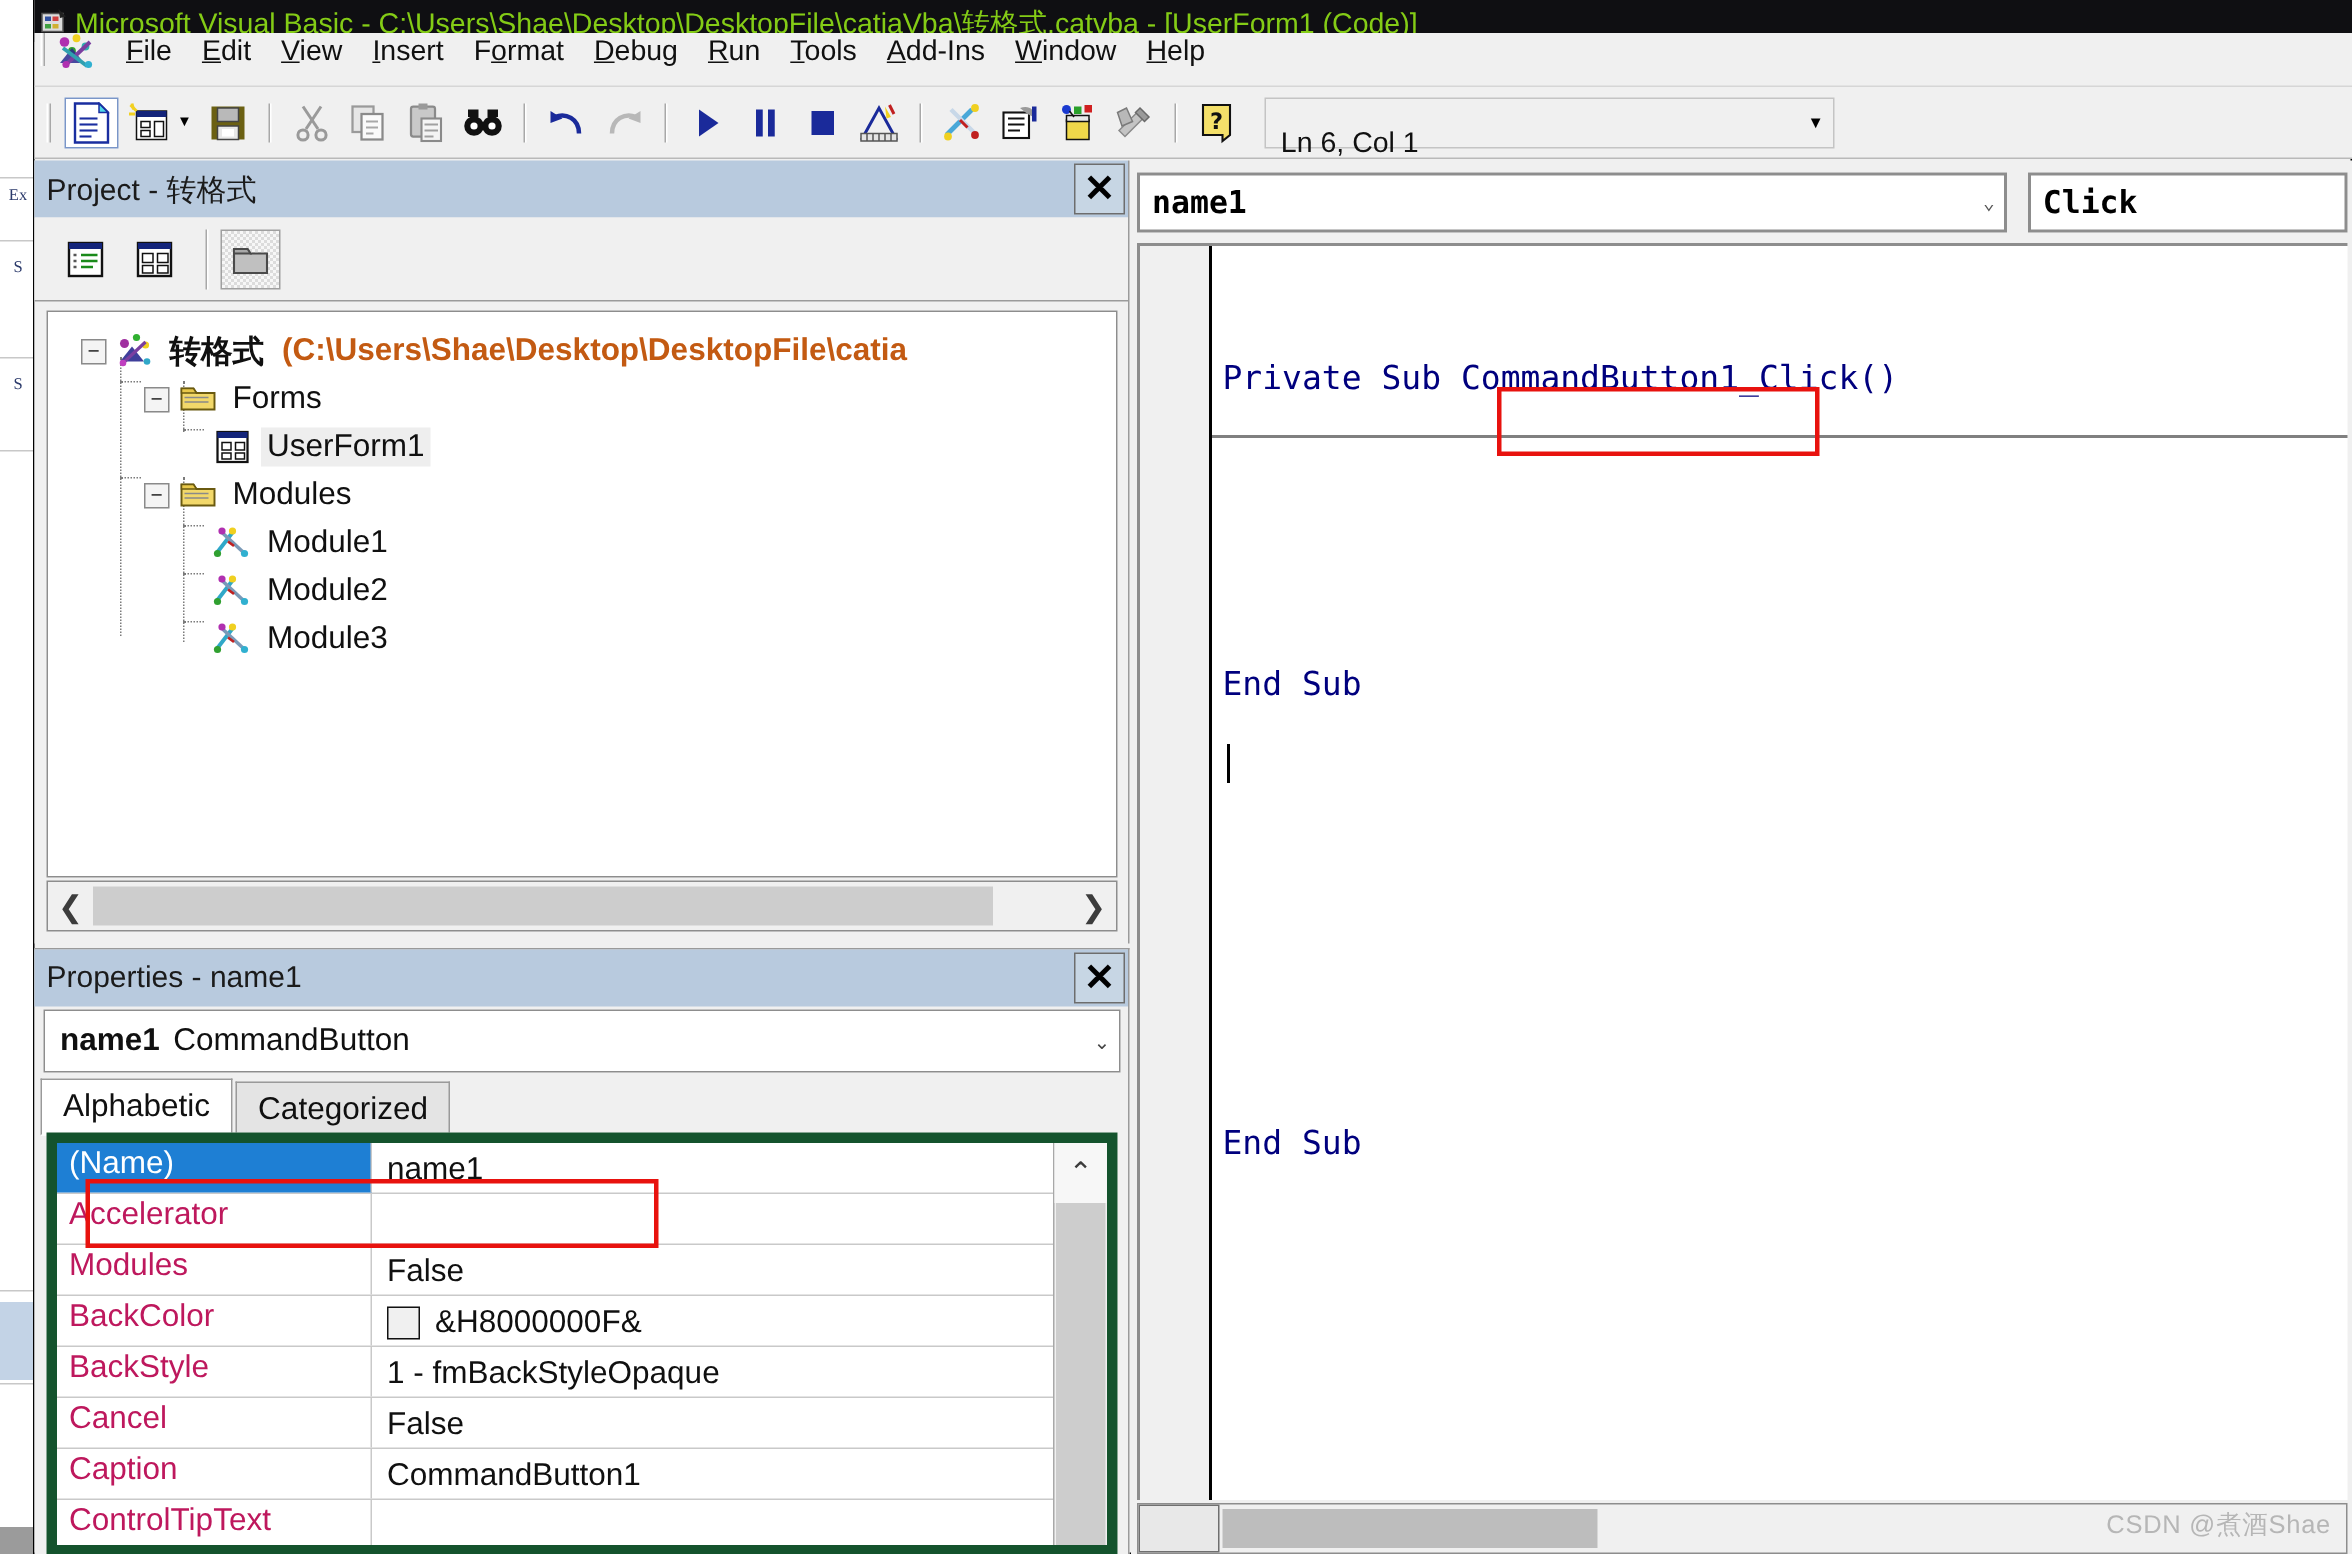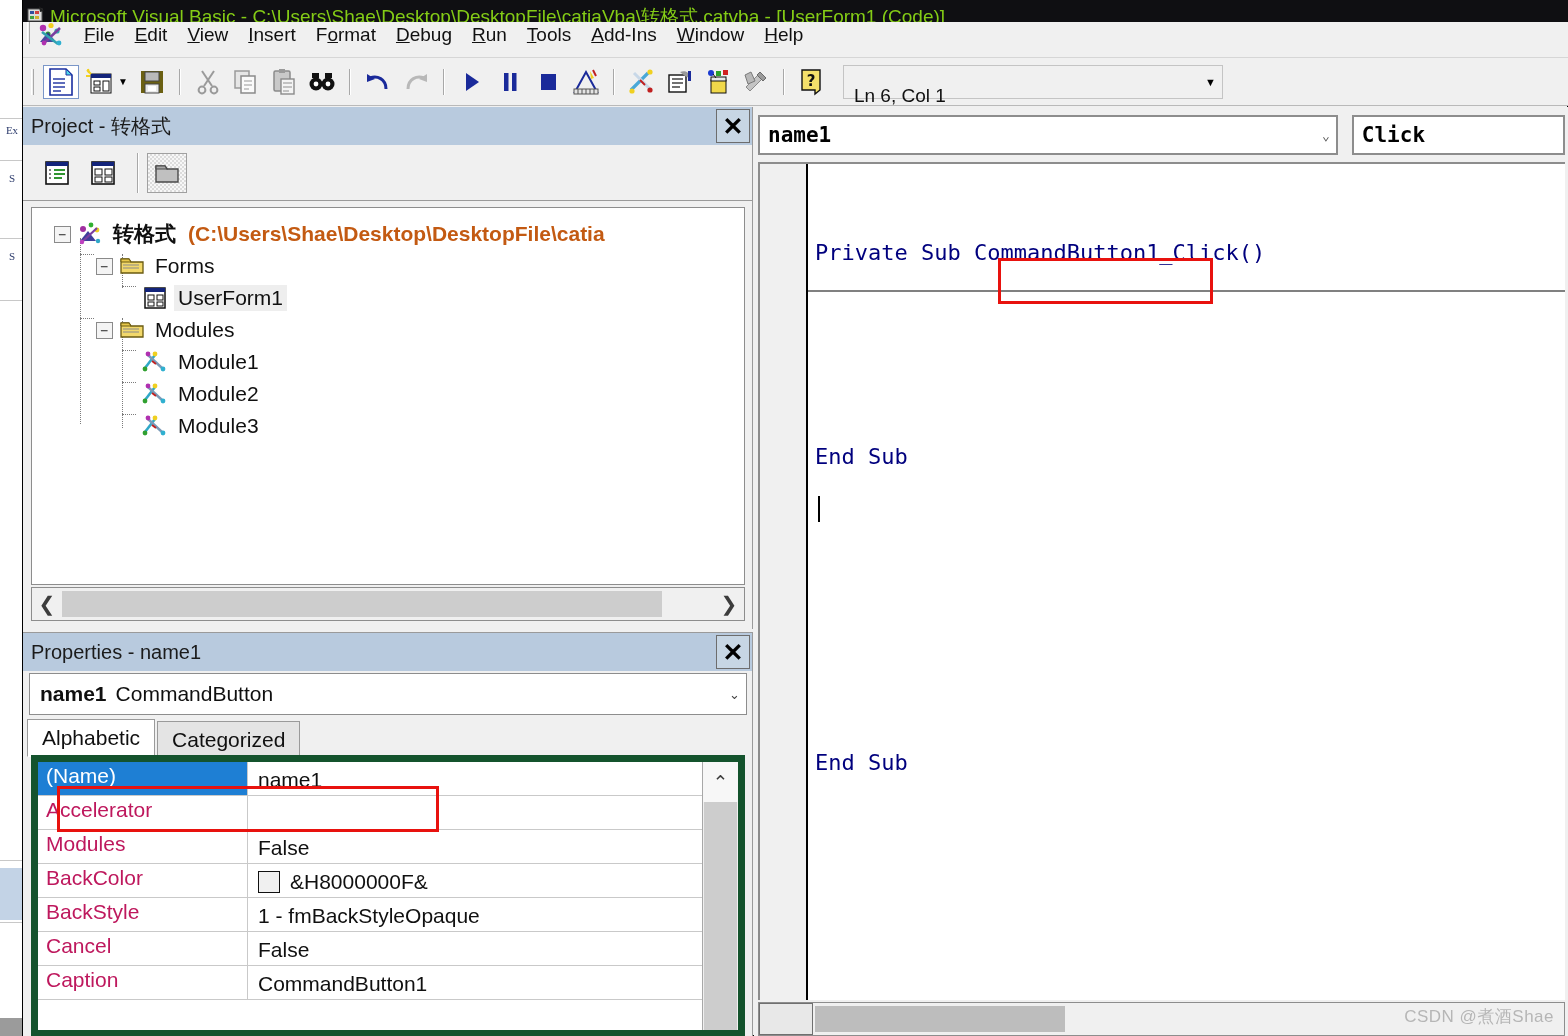--- a/index.html
+++ b/index.html
@@ -777,20 +777,24 @@
           <div class="pval">1 - fmBackStyleOpaque</div>
         </div>
         <div class="prow">
           <div class="pkey">Cancel</div>
           <div class="pval">False</div>
         </div>
         <div class="prow">
           <div class="pkey">Caption</div>
           <div class="pval">CommandButton1</div>
         </div>
+        <div class="prow">
+          <div class="pkey">ControlTipText</div>
+          <div class="pval"></div>
+        </div>
       </div>
       <div id="prop-vscroll">
         <div class="varr">⌃</div>
         <div class="vthumb"></div>
       </div>
     </div>
   </div>
 
   <div id="annot-prop" style="border-color: rgb(232, 18, 14);"></div>
 

